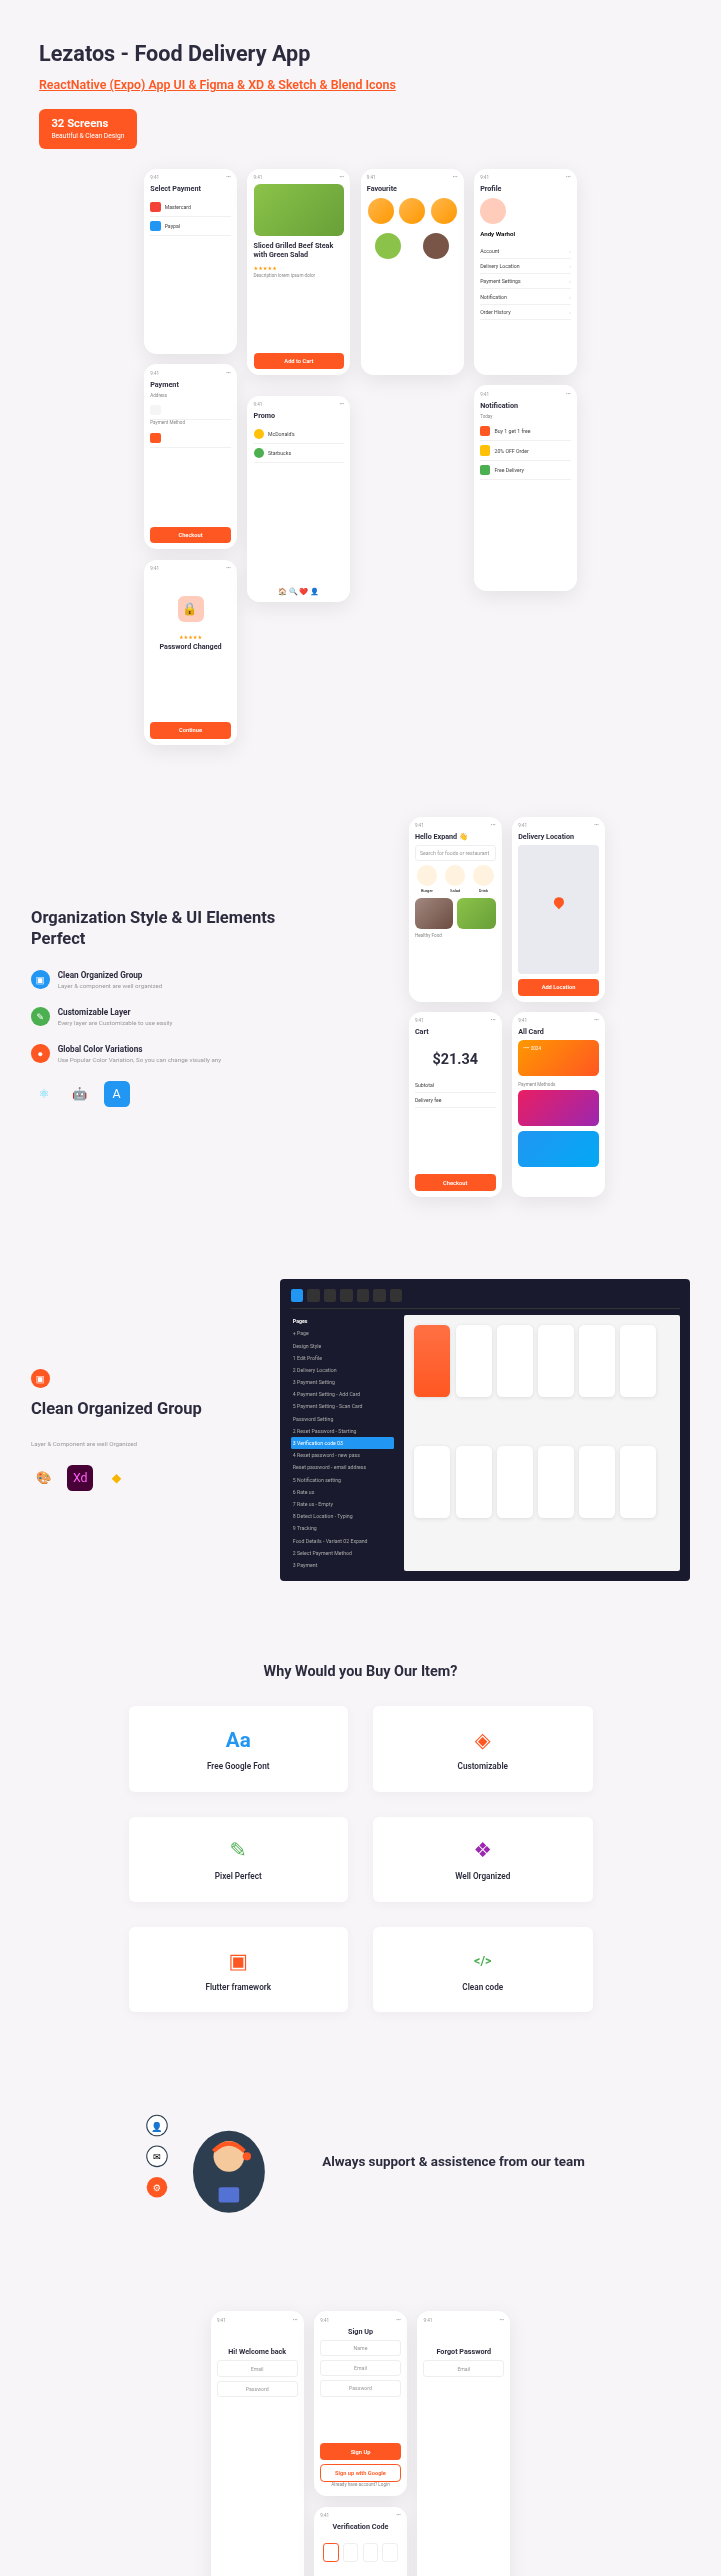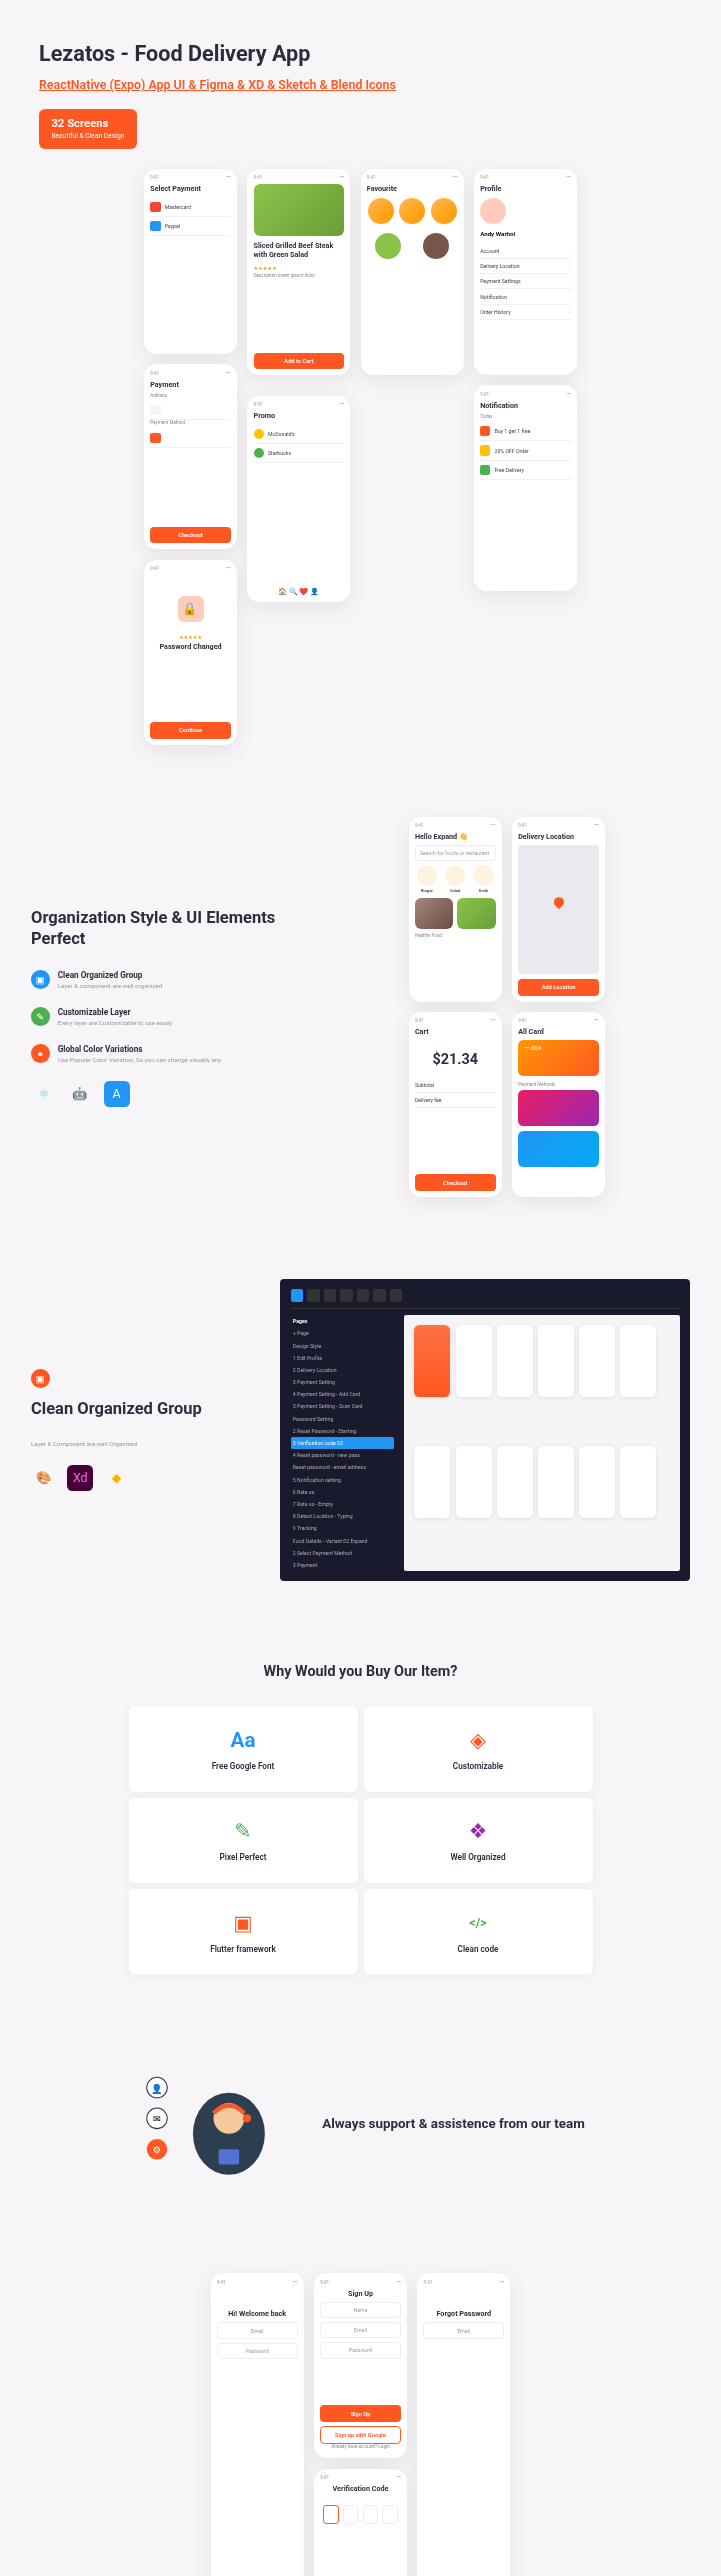--- a/index.html
+++ b/index.html
@@ -46,21 +46,21 @@
 .design-toolbar span:first-child { background: #2196f3; }
 .design-layers { display: flex; gap: 10.3px; }
 .layers-panel { width: 103px; }
 .layer-item { padding: 3.1px 2.1px; font-size: 5.2px; color: #aaa; }
 .layer-item.active { background: #2196f3; color: #fff; border-radius: 1.5px; }
 .design-canvas { flex: 1; background: #f5f5f5; border-radius: 2.1px; padding: 10.3px; display: flex; gap: 5.2px; flex-wrap: wrap; }
 .mini-phone { width: 36px; height: 72px; background: #fff; border-radius: 5.2px; box-shadow: 0 1px 4.1px rgba(0,0,0,0.1); }
 .mini-phone.orange { background: linear-gradient(180deg, #ff7043, #ff5722); }
 .section4 { padding: 41px 31px; text-align: center; }
 .section4-title { font-size: 14.4px; font-weight: 700; color: #2c2c3e; margin-bottom: 26px; }
-.feature-grid { display: grid; grid-template-columns: repeat(2, 1fr); gap: 6px; max-width: 464px; margin: 0 auto; }
+.feature-grid { display: grid; grid-template-columns: repeat(2, 1fr); gap: 25px; max-width: 464px; margin: 0 auto; }
 .feature-card { background: #fff; border-radius: 6.2px; padding: 20.6px 15.5px; box-shadow: 0 2.1px 10.3px rgba(0,0,0,0.04); }
 .feature-card-icon { font-size: 20.6px; margin-bottom: 8.2px; height: 26px; display: flex; align-items: center; justify-content: center; }
 .feature-card-title { font-size: 8.2px; font-weight: 600; color: #2c2c3e; }
 .section5 { display: flex; align-items: center; justify-content: center; gap: 31px; padding: 52px 31px; }
 .support-illus { width: 155px; height: 113px; position: relative; }
 .support-text { font-size: 13.4px; font-weight: 700; color: #2c2c3e; line-height: 1.4; }
 .section6 { padding: 41px 31px; text-align: center; }
 .section6-title { font-size: 14.4px; font-weight: 700; color: #2c2c3e; margin-bottom: 26px; }
 .signin-mocks { display: flex; gap: 10.3px; justify-content: center; flex-wrap: wrap; }
 .phone-input { border: 0.5px solid #eee; border-radius: 3.1px; padding: 4.1px; font-size: 5.2px; color: #999; margin-bottom: 4.1px; }

